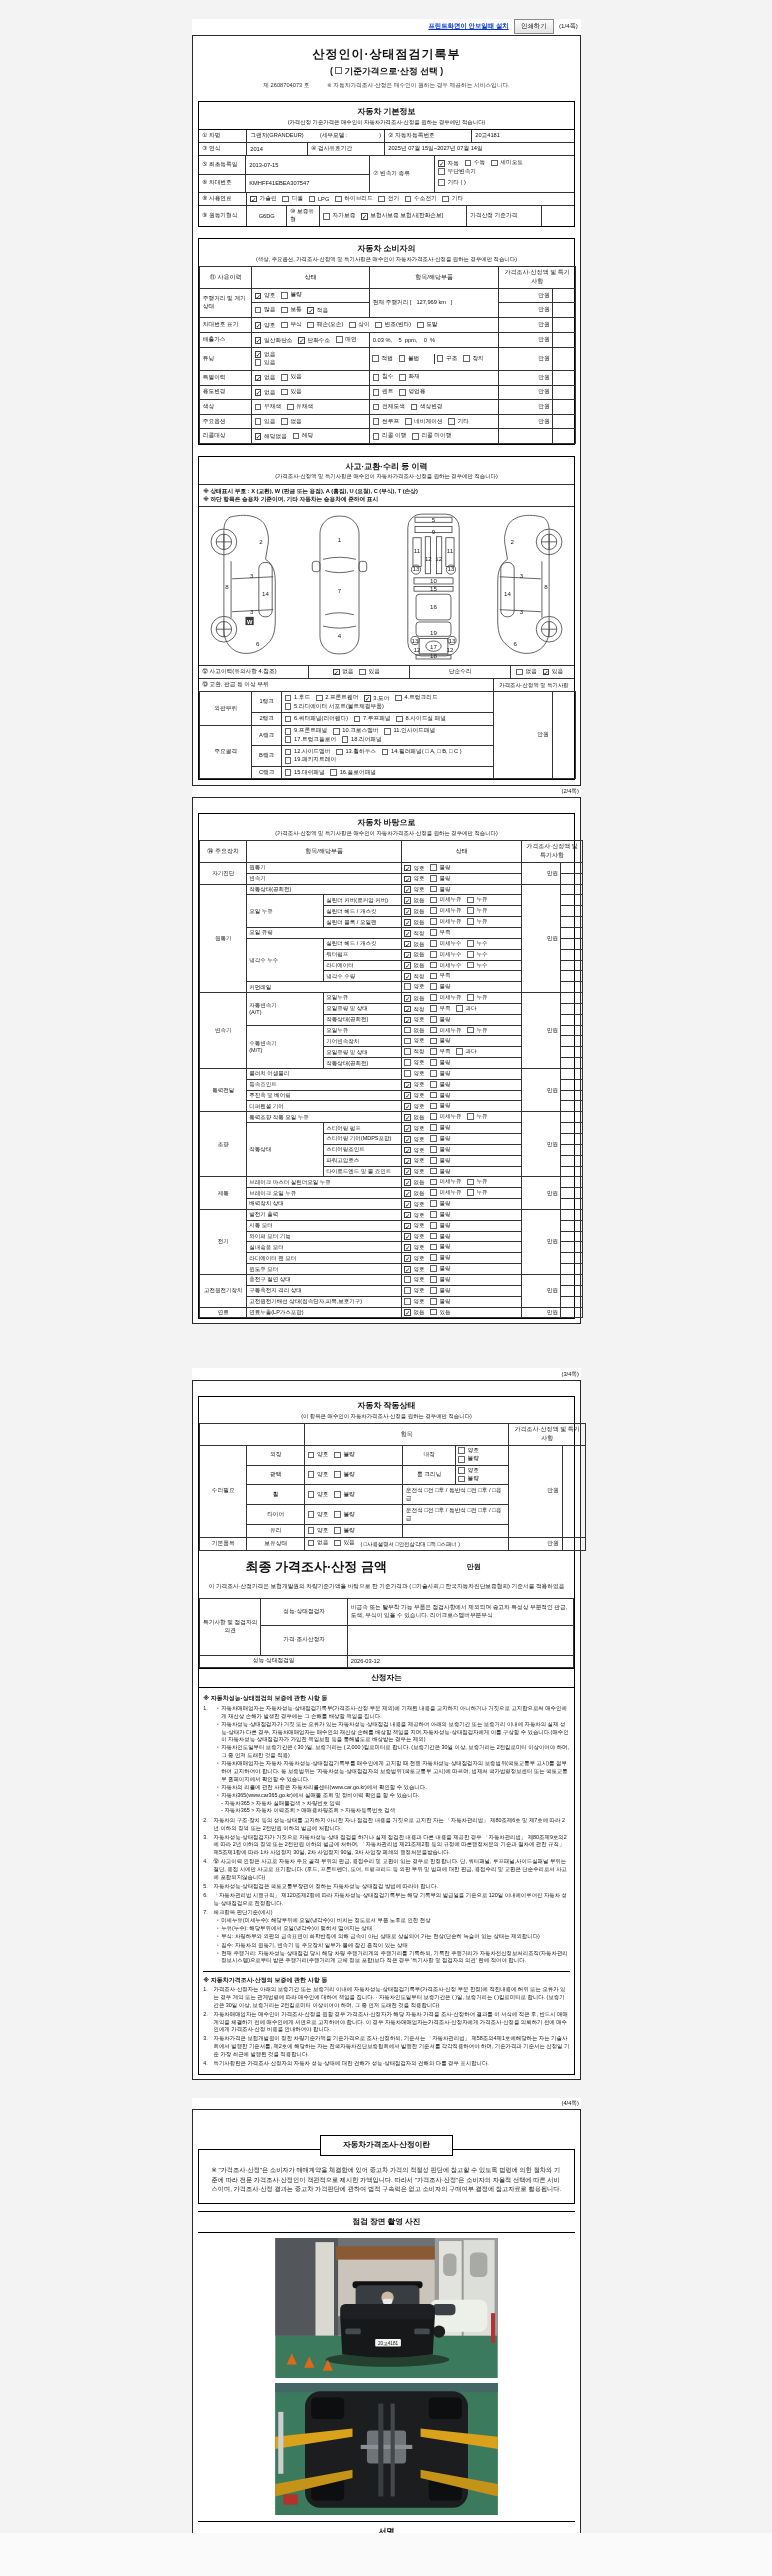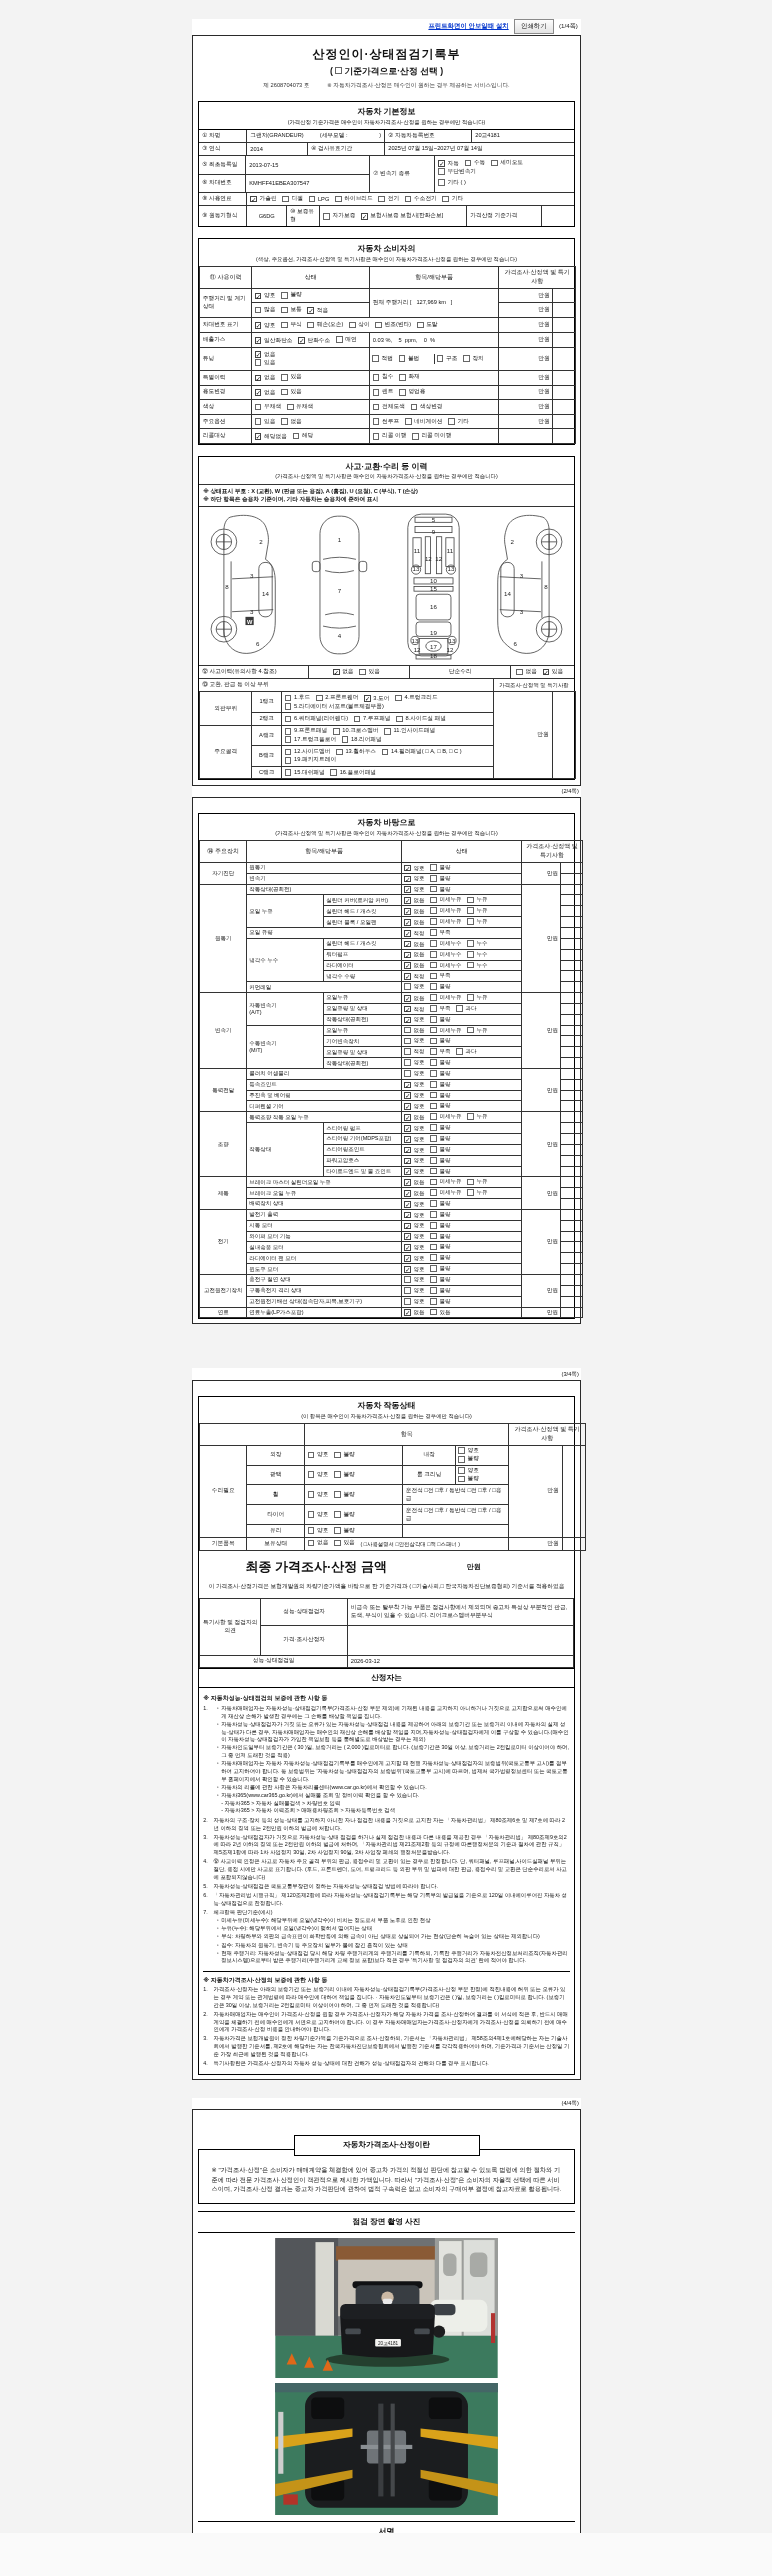--- a/index.html
+++ b/index.html
@@ -47,21 +47,21 @@
 .basis{text-align:center;font-size:5.7px;padding:5.2px 3.1px 6.2px}
 .notes-title{border-top:1px solid #000;text-align:center;font-weight:bold;font-size:7.7px;padding:4.1px 0}
 .notes-body{border-top:0.8px solid #000;padding:3.1px 4.1px 5.2px;font-size:5.4px;line-height:1.42}
 .nsec{font-weight:bold;font-size:6px;margin:3.1px 0 2.1px}
 .nsec.b2{border-top:0.8px solid #000;padding-top:4.1px;margin-top:5.2px}
 .ni{display:flex;margin:1.5px 0}
 .nno{flex:none;width:10.3px}
 .ntx{flex:1}
 .nb{display:flex;gap:2.6px;margin:0.5px 0 0.5px 3.1px;white-space:pre-line}
 .nb>span{flex:none}
-.exbox{border:1px solid #000;margin:13.4px auto 0;width:186px;text-align:center;font-weight:bold;font-size:7.7px;padding:4.6px 0;position:relative;top:7.2px;background:#fff}
+.exbox{border:1px solid #000;margin:13.4px auto 0;width:133px;text-align:center;font-weight:bold;font-size:7.7px;padding:4.6px 0;position:relative;top:7.2px;background:#fff}
 .exframe{border:1px solid #000;padding:15.5px 12.4px 9.3px;font-size:6.2px;line-height:1.55}
 .photos-title{text-align:center;font-weight:bold;font-size:7.7px;padding:4.6px 0;border-top:1px solid #000;border-bottom:1px solid #000;margin-top:7.2px}
 .photo{display:flex;justify-content:center;margin-top:5.2px}
 .sign{border-top:1px solid #000;margin-top:6.2px}
 .sign-title{text-align:center;font-weight:bold;font-size:8px;padding:4.1px 0;border-bottom:0.8px solid #000}
 .sign-body{padding:5.2px 7.2px 4.1px;font-size:6.2px}
 .sl{text-align:center;line-height:1.7}
 .sdate{text-align:center;margin-top:7.2px;font-size:6.2px}
 .feeline{display:flex;align-items:center;margin-top:7.2px}
 .feeline .inch{margin-left:216px}

